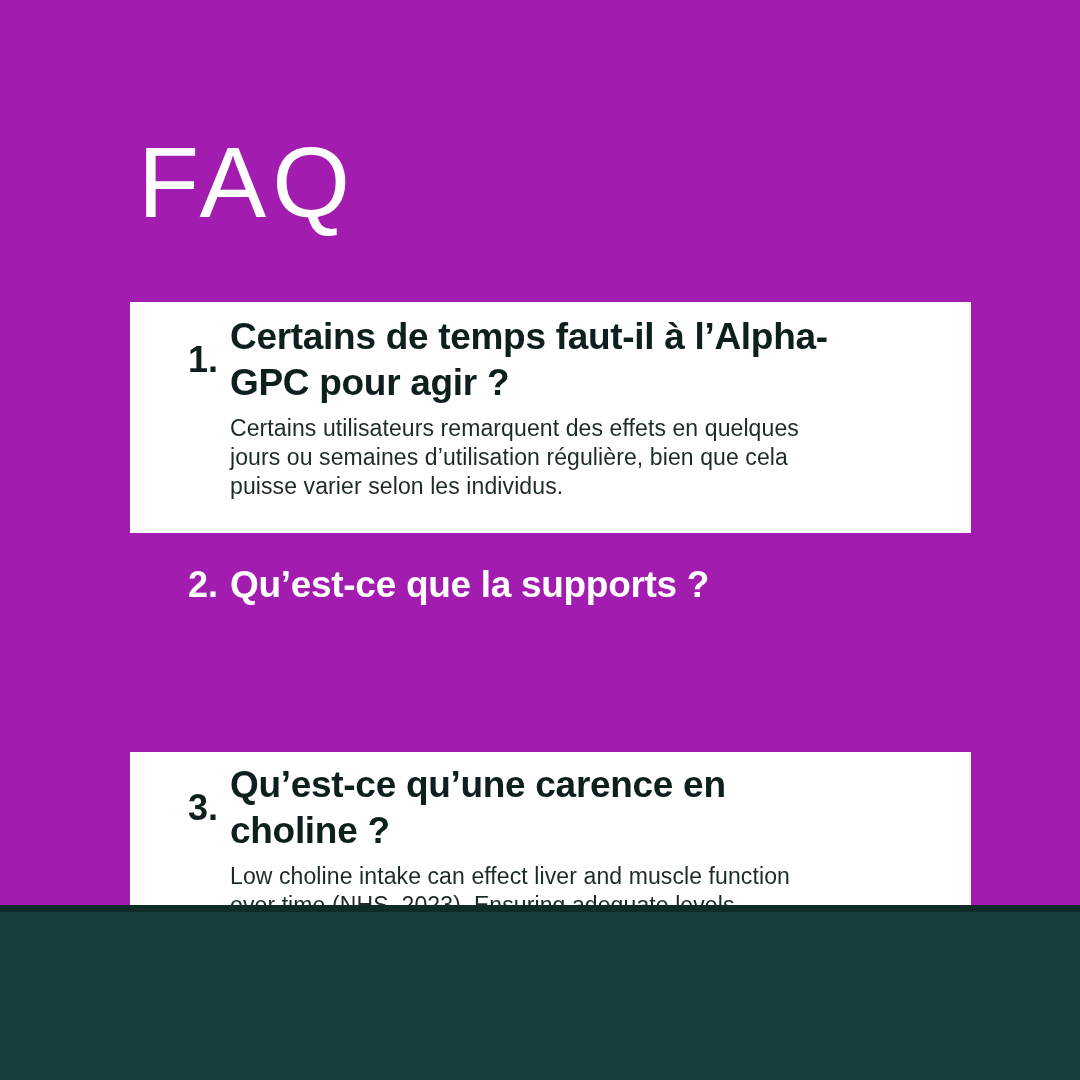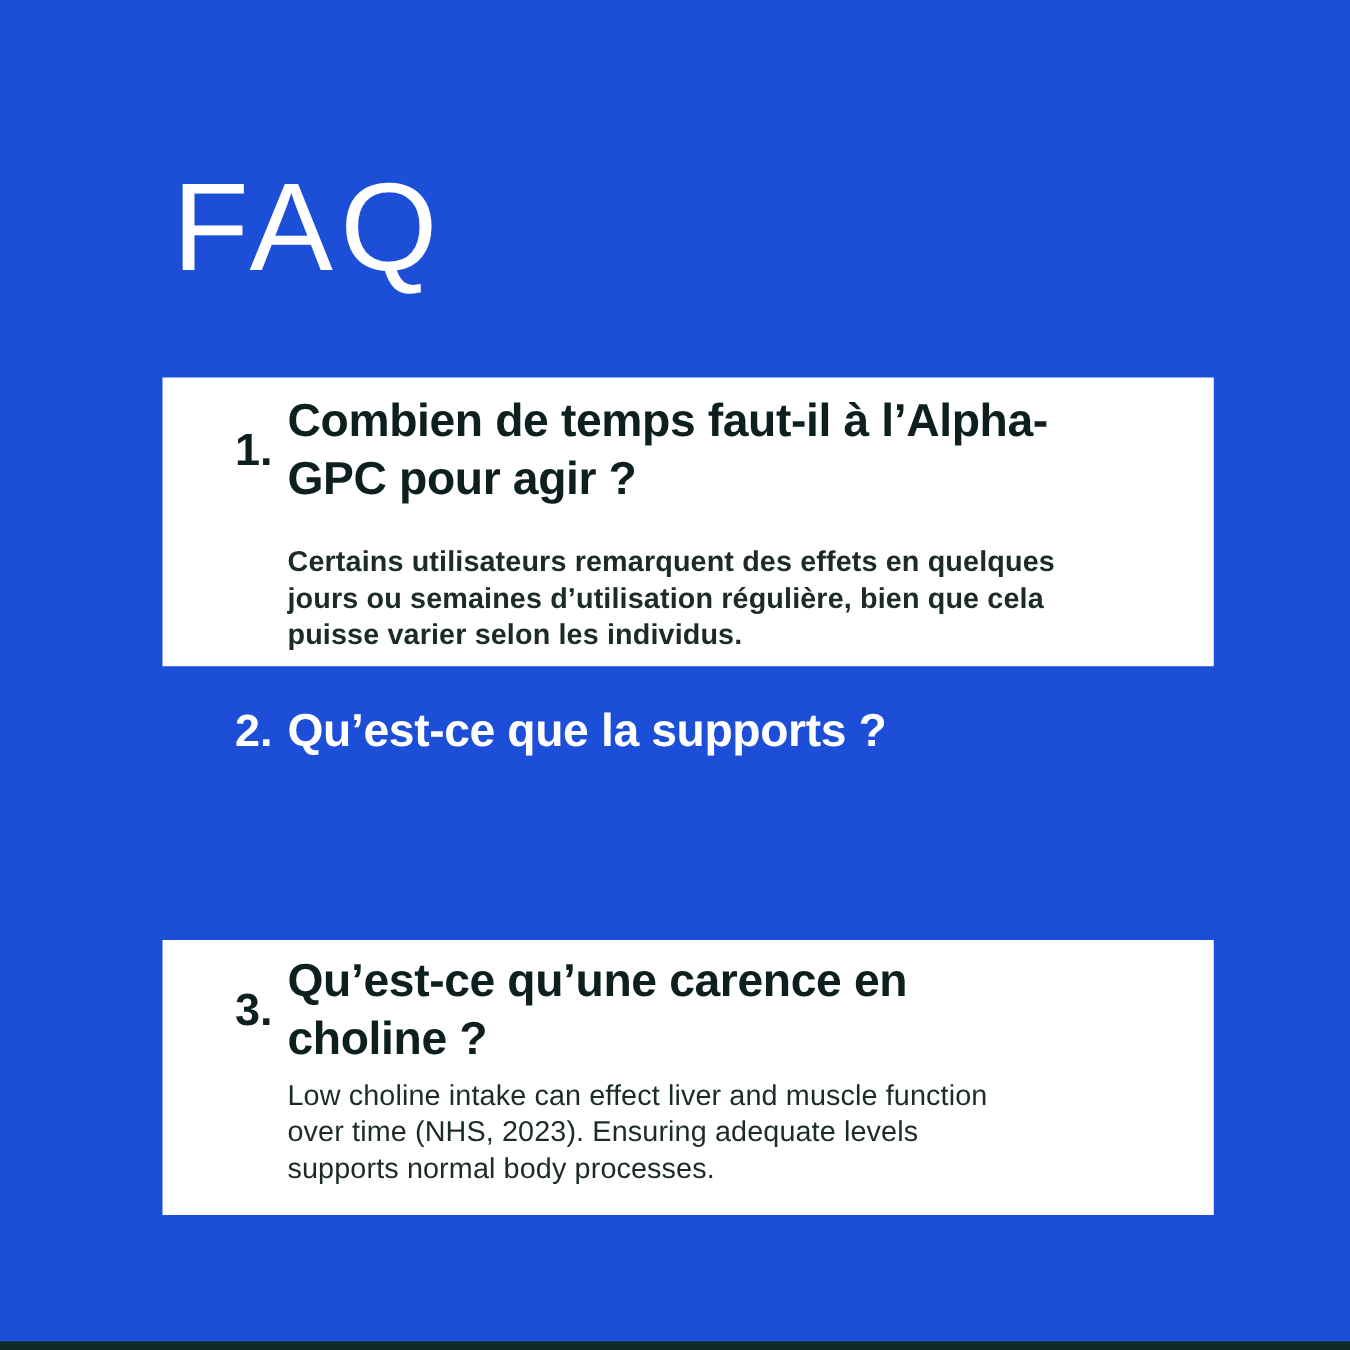--- a/index.html
+++ b/index.html
@@ -4,22 +4,22 @@
 <style>
   * { margin: 0; padding: 0; box-sizing: border-box; }
   html, body { width: 1080px; height: 1080px; }
   body {
     font-family: "Liberation Sans", "DejaVu Sans", sans-serif;
     background: #163D3A;
   }
   .canvas {
     position: relative;
     width: 1080px;
-    height: 1080px;
-    background: #1d4ed8;
+    height: 912px;
+    background: #a21caf;
     overflow: hidden;
   }
   .page-title {
     position: absolute;
     left: 138px;
     top: 132px;
     font-size: 100px;
     font-weight: 300;
     letter-spacing: 6px;
     line-height: 1;
@@ -61,21 +61,21 @@
     white-space: pre-line;
   }
   .answer {
     margin-left: 52px;
     font-size: 23px;
     font-weight: 400;
     line-height: 29px;
     letter-spacing: 0.1px;
     white-space: pre-line;
   }
-  .item-1 .answer { margin-top: 29px; font-weight: bold; }
+  .item-1 .answer { margin-top: 8px; }
   .item-2 .answer { margin-top: 18px; }
   .item-3 .answer { margin-top: 8px; }
 
   .card .num,
   .card .question { color: #0D1F1E; }
   .card .answer   { color: #1C2B29; }
 
   .plain .num,
   .plain .question { color: #FFFFFF; }
   .plain .answer   { color: #F4F8F7; }
@@ -92,21 +92,21 @@
 </head>
 <body>
 
 <div class="canvas">
 
   <h1 class="page-title">FAQ</h1>
 
   <section class="faq-item card item-1">
     <div class="q-row">
       <div class="num">1.</div>
-      <h2 class="question">Combien de temps faut-il à l’Alpha-
+      <h2 class="question">Certains de temps faut-il à l’Alpha-
 GPC pour agir ?</h2>
     </div>
     <p class="answer">Certains utilisateurs remarquent des effets en quelques
 jours ou semaines d’utilisation régulière, bien que cela
 puisse varier selon les individus.</p>
   </section>
 
   <section class="faq-item plain item-2">
     <div class="q-row">
       <div class="num">2.</div>

